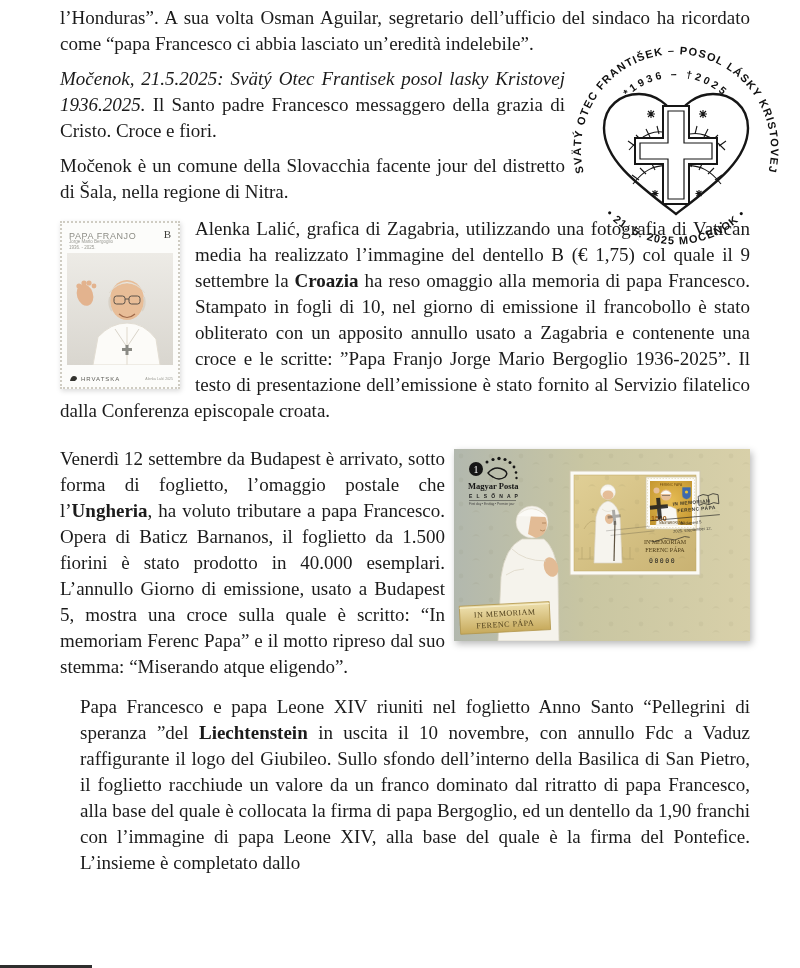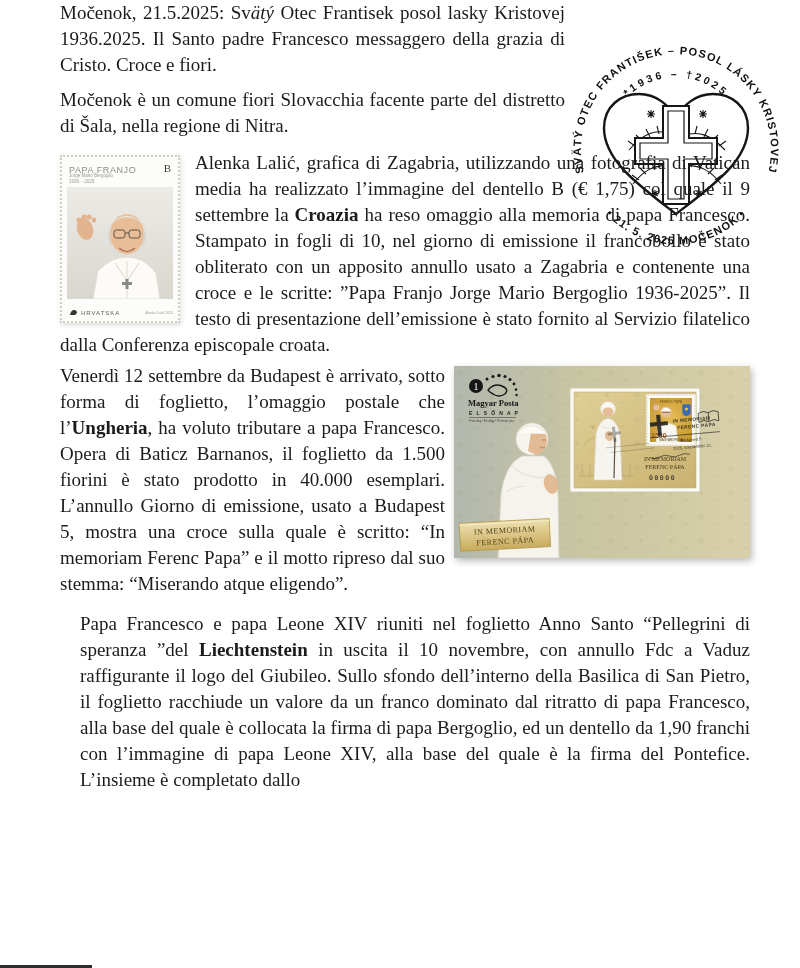--- a/index.html
+++ b/index.html
@@ -7,21 +7,21 @@
         font-family:"Liberation Serif",serif;color:#1b1b1b;}
   .content{position:absolute;left:60px;top:0;width:690px;}
   .para{font-size:19px;line-height:26px;text-align:justify;margin:0;}
   .p1{margin:5px 0 9px 0;}
   .p2{width:502px;margin:0 0 9px 0;}
   .p3{width:505px;margin:0 0 9px 0;}
   .p4{width:505px;margin:0 0 11px 0;}
   .p-cro{margin:0;}
   .r-n{font-weight:400;font-style:normal;}
   .r-b{font-weight:700;}
-  .r-i{margin-top:40px;}
+  .r-i{font-style:italic;margin-top:40px;}
   .r-bi{font-weight:400;font-style:italic;}
 
   
   .postmark{position:absolute;left:559px;top:44px;width:238px;height:214px;}
   .pm-t{font:700 11px "Liberation Sans",sans-serif;letter-spacing:1.2px;fill:#101010;}
   .pm-d{font:700 10.5px "Liberation Sans",sans-serif;letter-spacing:3px;fill:#101010;}
   .pm-b{font:700 11px "Liberation Sans",sans-serif;letter-spacing:1.2px;fill:#101010;}
 
   
   .cro-stamp{float:left;width:120px;height:168px;margin:5px 15px 4px 0;position:relative;
@@ -31,21 +31,21 @@
              letter-spacing:.6px;color:#8d8d86;}
   .cro-sub{position:absolute;top:16px;left:7px;font:400 4.5px "Liberation Sans",sans-serif;color:#9a9a93;}
   .cro-years{position:absolute;top:22px;left:7px;font:400 4.5px "Liberation Sans",sans-serif;color:#9a9a93;}
   .cro-B{position:absolute;top:5px;right:7px;font:400 11px "Liberation Serif",serif;color:#3c3c38;}
   .cro-photo{position:absolute;left:5px;top:30px;}
   .cro-foot{position:absolute;left:7px;right:5px;bottom:5px;display:flex;align-items:center;
             font:400 6px "Liberation Sans",sans-serif;letter-spacing:1px;color:#60605b;}
   .cro-credit{margin-left:auto;font-size:3.5px;letter-spacing:0;color:#9c9c95;}
 
   
-  .hu-row{display:flex;gap:9px;margin-top:5px;}
+  .hu-row{display:flex;gap:9px;margin-top:22px;}
   .hu-text{width:385px;}
   .hu-fig{width:296px;height:192px;position:relative;margin-top:3px;
           box-shadow:2px 3px 7px rgba(0,0,0,.28);}
   .p-liech{margin-top:14px;margin-left:20px;}
   .sliver{position:absolute;left:0;bottom:0;width:92px;height:3px;background:#2e2e2e;}
 </style>
 </head>
 <body>
 
 <div class="page">
@@ -84,22 +84,23 @@
     </g>
 
     <g>
       <path d="M104,62 H130 V94 H158 V120 H130 V160 H104 V120 H76 V94 H104 Z" fill="#ffffff" stroke="#161616" stroke-width="2"></path>
       <path d="M109,67 H125 V99 H153 V115 H125 V155 H109 V115 H81 V99 H109 Z" fill="none" stroke="#161616" stroke-width="1.2"></path>
     </g>
   </svg>
 
   <div class="content">
 
+    <p class="para p1"><span class="r-n">l’Honduras”. A sua volta Osman Aguilar, segretario dell’ufficio del sindaco ha ricordato come “papa Francesco ci abbia lasciato un’eredità indelebile”.</span></p>
     <p class="para p3"><span class="r-i">Močenok, 21.5.2025: Sv</span><span class="r-bi">ätý</span><span class="r-i"> Otec Frantisek posol lasky Kristovej 1936.2025.</span><span class="r-n"> Il Santo padre Francesco messaggero della grazia di Cristo. Croce e fiori.</span></p>
-    <p class="para p4"><span class="r-n">Močenok è un comune fiori Slovacchia facente parte del distretto di Šala, nella regione di Nitra.</span></p>
+    <p class="para p4"><span class="r-n">Močenok è un comune della Slovacchia facente jour del distretto di Šala, nella regione di Nitra.</span></p>
 
     <div class="para p-cro">
       <div class="cro-stamp">
         <div class="cro-title">PAPA FRANJO</div>
         <div class="cro-sub">Jorge Mario Bergoglio</div>
         <div class="cro-years">1936. - 2025.</div>
         <div class="cro-B">B</div>
         <svg class="cro-photo" width="106" height="112" viewBox="0 0 106 112">
           <defs>
             <linearGradient id="pBg" x1="0" y1="0" x2="0" y2="1">

